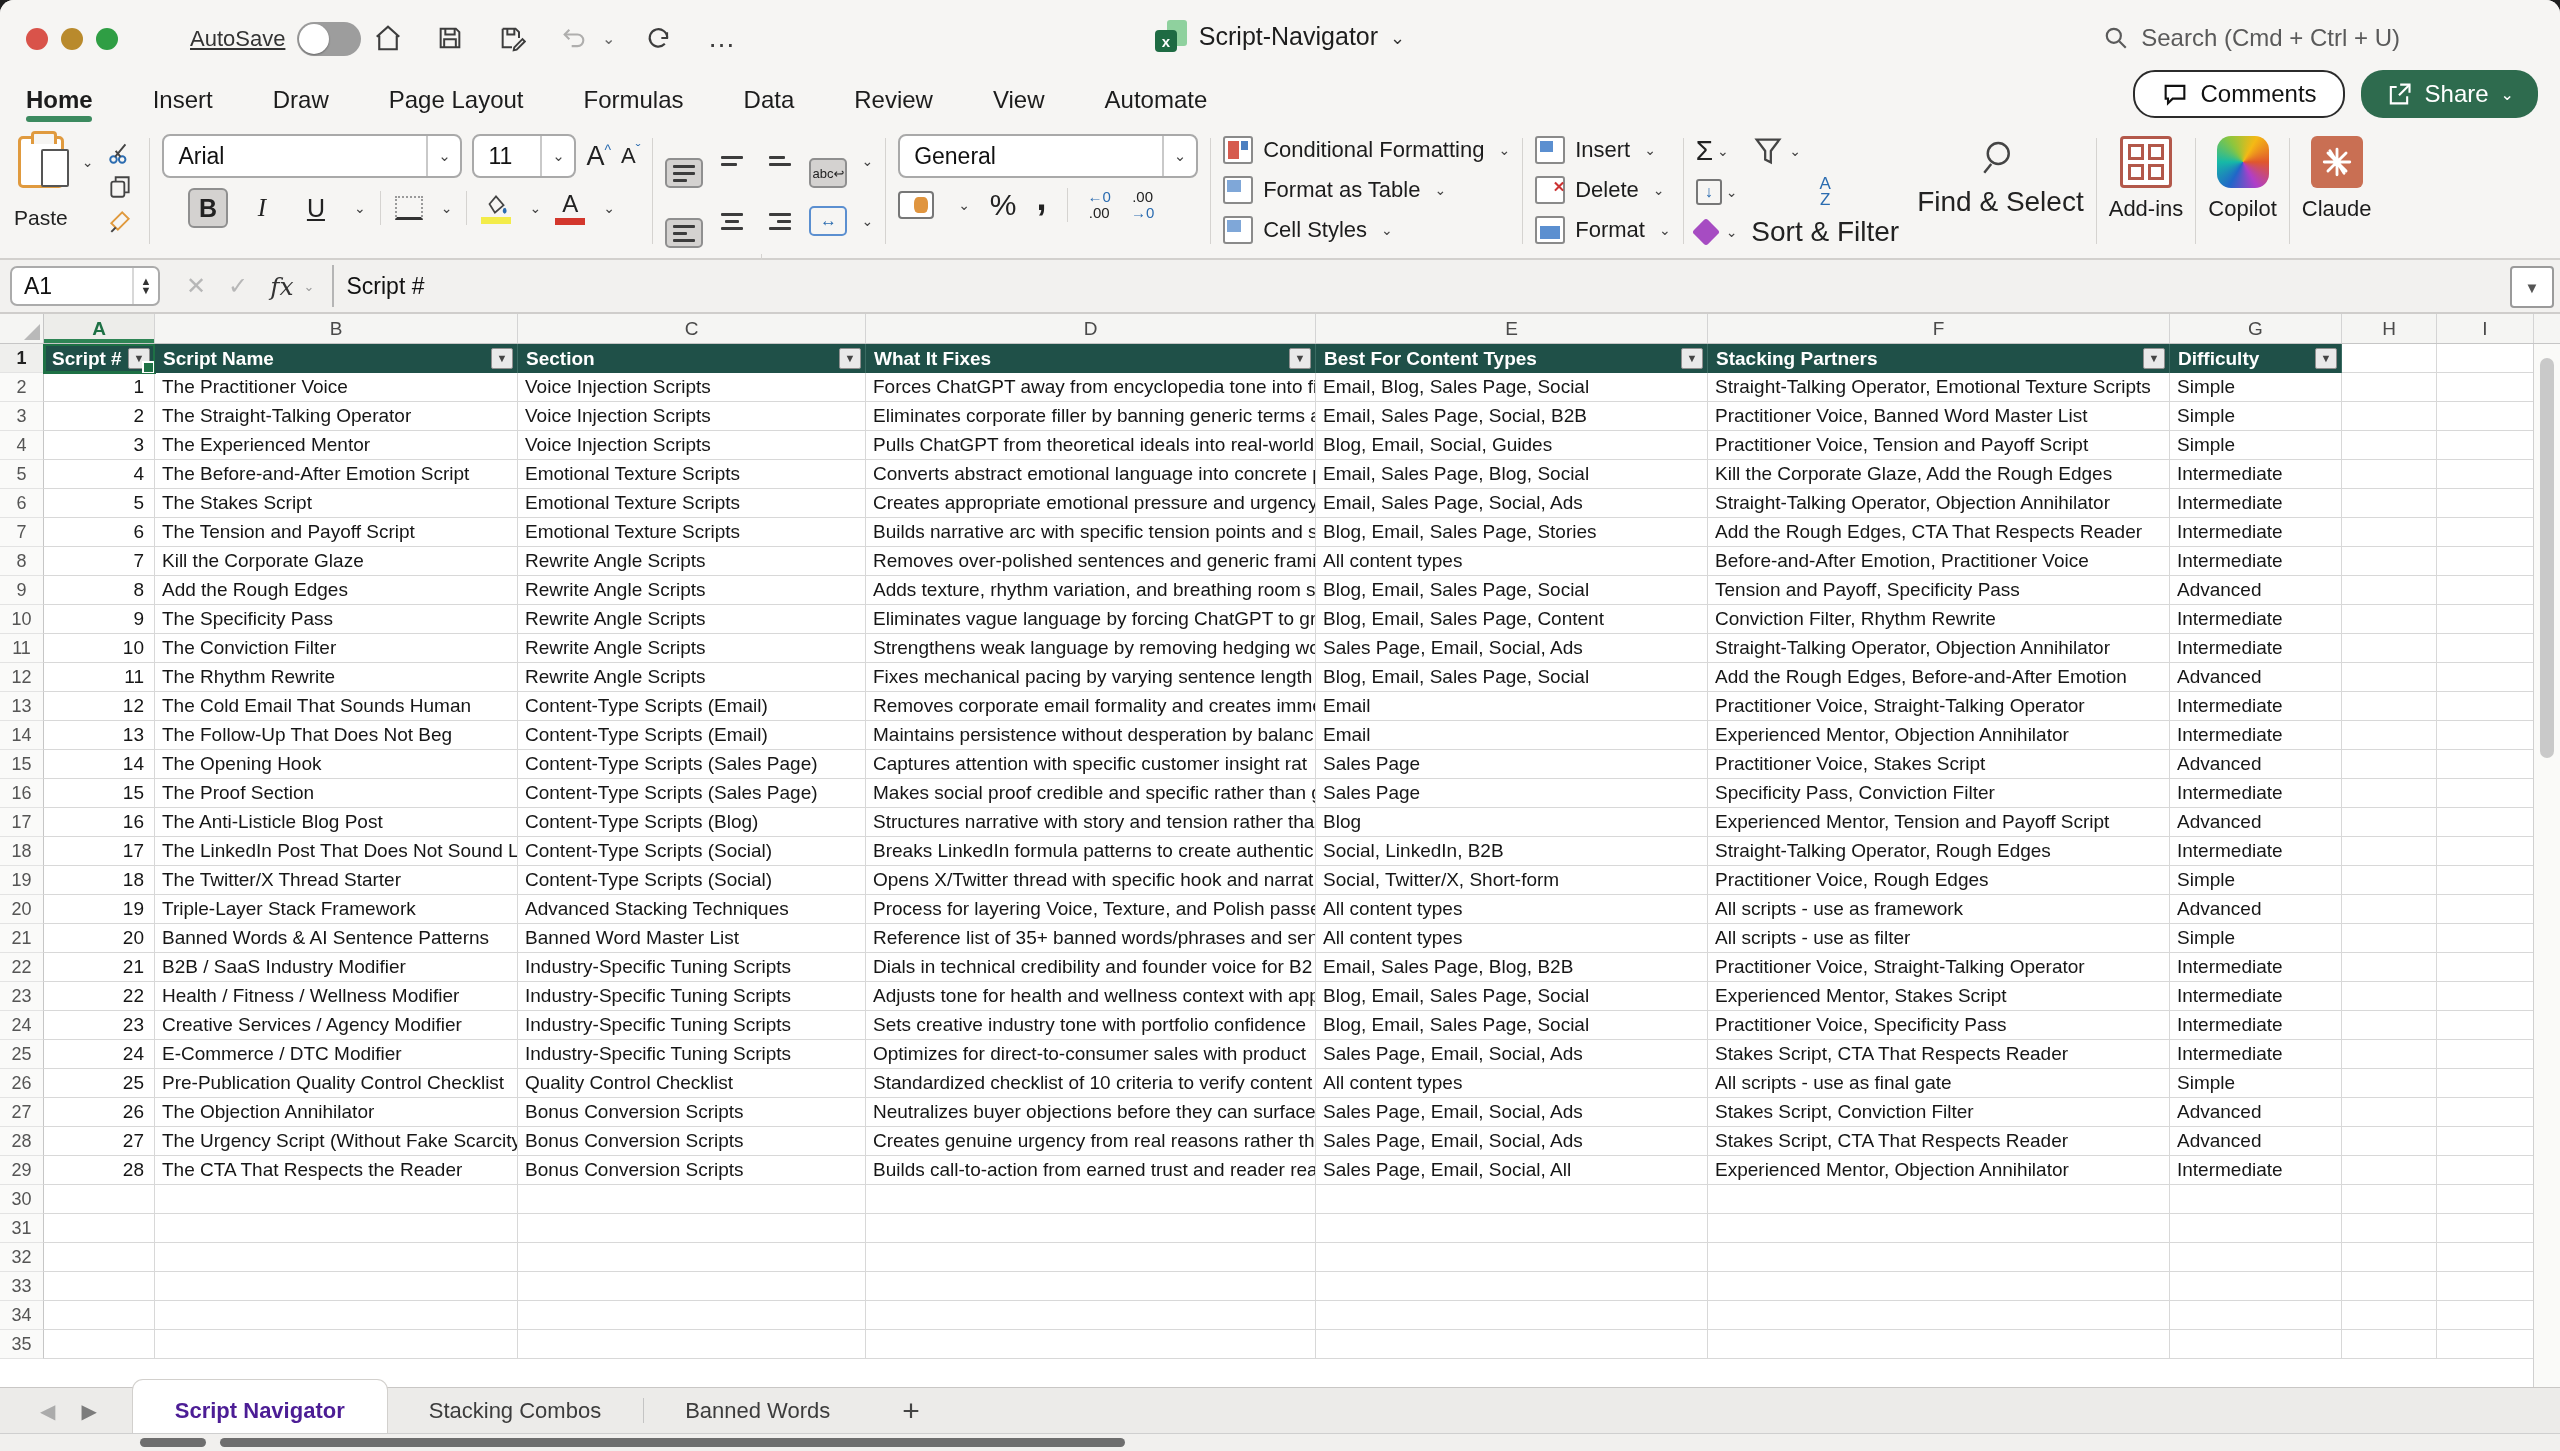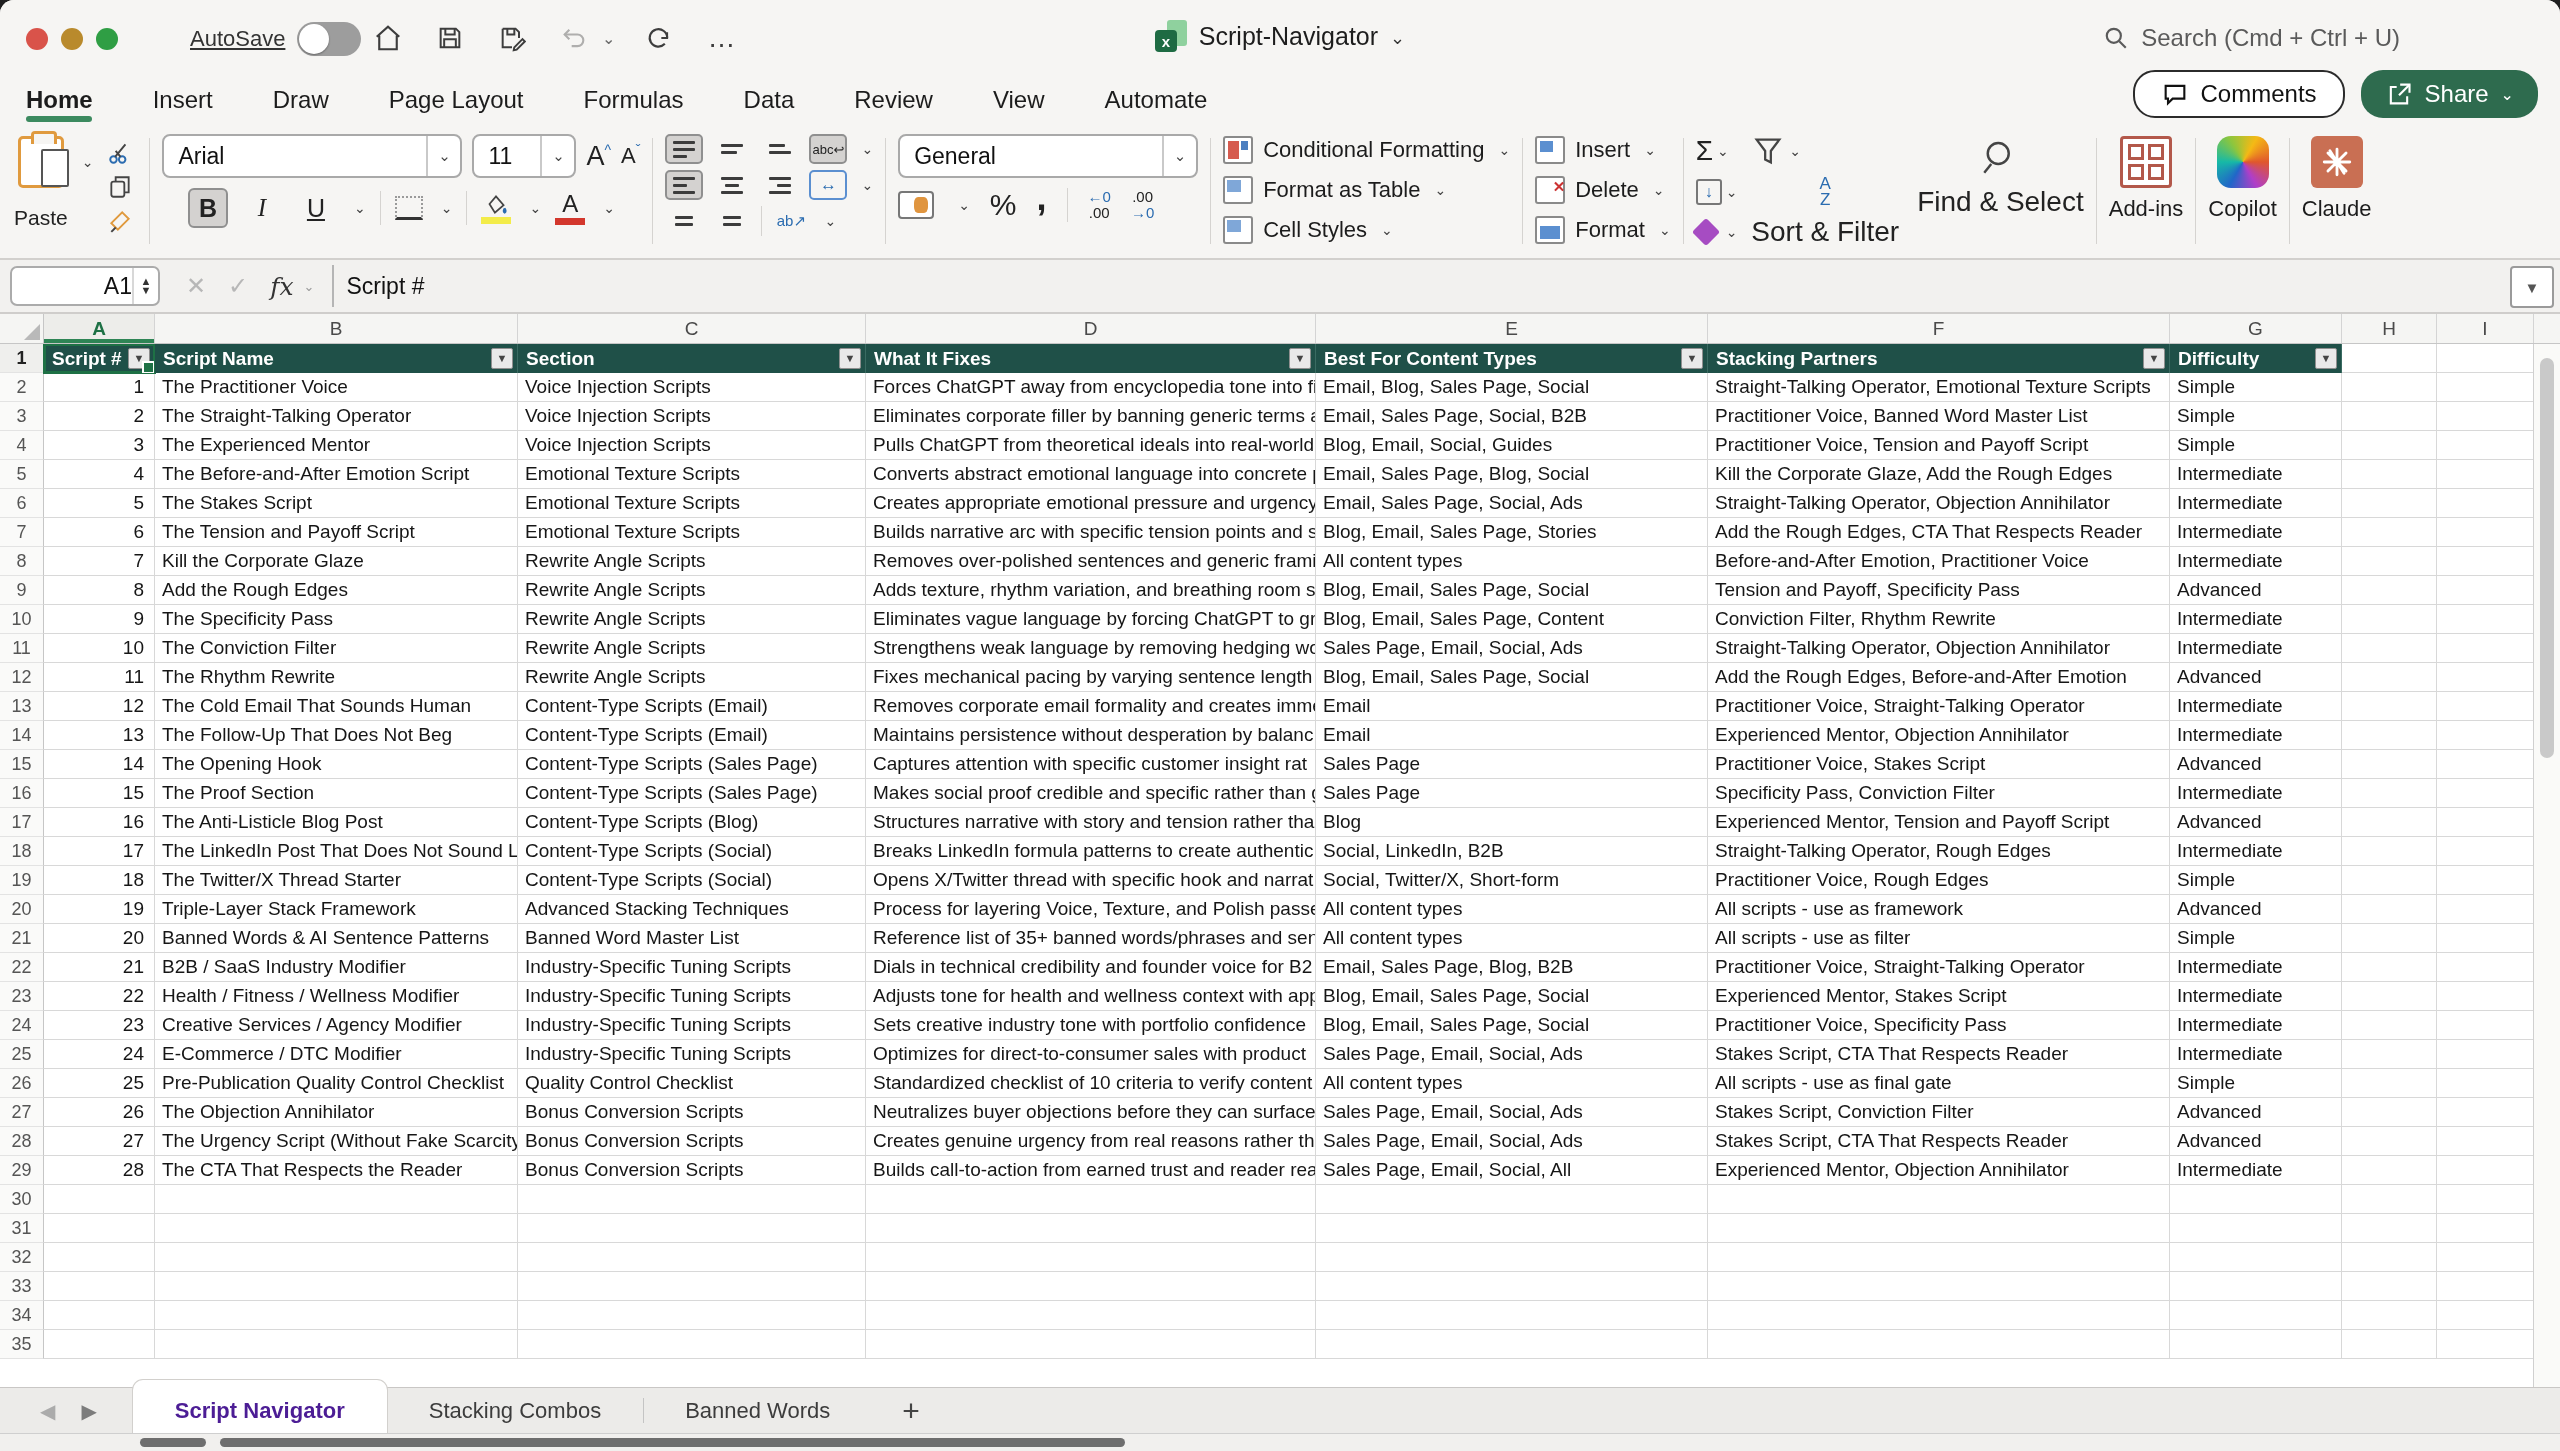--- a/index.html
+++ b/index.html
@@ -63,21 +63,21 @@
   .grow-a sup { font-size:14px; color:#2b6cb0; }
   .u-line { text-decoration:underline; }
   .color-bar { display:flex; flex-direction:column; align-items:center; line-height:1; }
   .color-bar .g { font-size:24px; color:#222; }
   .bar { width:30px; height:7px; margin-top:2px; }
   .bar-yellow { background:#F3EC49; } .bar-red { background:#D3372C; }
   .borders-ico { width:28px; height:24px; border:2px dotted #9a9a9a; border-bottom:3px solid #333; }
   .align-grid { display:flex; flex-direction:column; gap:6px; }
   .align-row { display:flex; gap:10px; align-items:center; }
   .aico { width:38px; height:30px; border-radius:5px; display:flex; align-items:center; justify-content:center; }
-  .aico.on { background:#D4D2D0; border:2px solid #8f8f8f; }
+  .aico.on { background:#D4D2D0; border:2px solid #8f8f8f;margin-top:24px; }
   .lines { display:flex; flex-direction:column; gap:4px; }
   .lines i { display:block; height:3px; background:#3c3c3c; border-radius:1px; }
   .num-group { display:flex; flex-direction:column; gap:10px; }
   .num-row2 { display:flex; align-items:center; gap:20px; }
   .coin { width:36px; height:28px; border:2px solid #777; border-radius:4px; position:relative; background:#fff; }
   .coin::after { content:""; position:absolute; right:4px; top:4px; width:14px; height:16px; background:#E0953F; border-radius:4px/6px; }
   .bigglyph { font-size:30px; color:#222; }
   .dec { display:flex; flex-direction:column; align-items:center; font-size:15px; line-height:1.05; color:#222; }
   .dec .blue { color:#2b6cb0; }
   .menu-col { display:flex; flex-direction:column; gap:12px; padding-top:2px; }
@@ -96,21 +96,21 @@
   .az { font-size:17px; color:#2b6cb0; line-height:.95; text-align:center; }
   .funnel-svg, .mag-svg { display:block; }
   .diamond { width:20px; height:20px; background:#A64CC2; transform:rotate(45deg); border-radius:3px; }
   .big-btn { display:flex; flex-direction:column; align-items:center; gap:8px; font-size:22px; color:#1c1c1c; padding-top:2px; }
   .addins-ico { width:52px; height:52px; border:3px solid #B3584A; border-radius:4px; display:grid; grid-template-columns:1fr 1fr; grid-template-rows:1fr 1fr; gap:4px; padding:5px; background:#fff; }
   .addins-ico span { border:3px solid #B3584A; }
   .copilot-ico { width:52px; height:52px; border-radius:14px; background:conic-gradient(from 210deg, #2166C8, #16B9A7, #8CC63E, #F5B915, #E0572C, #B03EC8, #2166C8); }
   .claude-ico { width:52px; height:52px; border-radius:6px; background:#C96F53; display:flex; align-items:center; justify-content:center; }
 
   
-  .formulabar { position:relative; height:54px; background:#F2F1EF; border-bottom:2px solid #CFCDCB; display:flex; align-items:center; padding:0 10px;text-align:right; }
+  .formulabar { position:relative; height:54px; background:#F2F1EF; border-bottom:2px solid #CFCDCB; display:flex; align-items:center; padding:0 10px; }
   .namebox { width:150px; height:40px; background:#fff; border:2px solid #ABABAB; border-radius:7px; display:flex; align-items:center; }
   .namebox .nb-val { flex:1; font-size:23px; color:#111; padding-left:12px; }
   .nb-spin { width:26px; display:flex; flex-direction:column; align-items:center; line-height:.8; font-size:11px; color:#333; border-left:2px solid #D8D8D8; align-self:stretch; justify-content:center; }
   .fb-btns { display:flex; align-items:center; gap:22px; margin-left:26px; color:#B7B7B7; }
   .fb-x { font-size:24px; } .fb-ck { font-size:24px; }
   .fb-fx { font-family:"DejaVu Serif", serif; font-style:italic; font-size:25px; color:#333; }
   .fb-chev { font-size:13px; color:#999; margin-left:-12px; }
   .fb-input { flex:1; margin-left:18px; height:42px; border-left:2px solid #B5B5B5; display:flex; align-items:center; font-size:23px; color:#111; padding-left:12px; }
   .fb-expand { position:absolute; right:6px; top:6px; width:44px; height:42px; background:#fff; border:2px solid #9a9a9a; border-radius:4px; display:flex; align-items:center; justify-content:center; font-size:15px; color:#555; }
 

